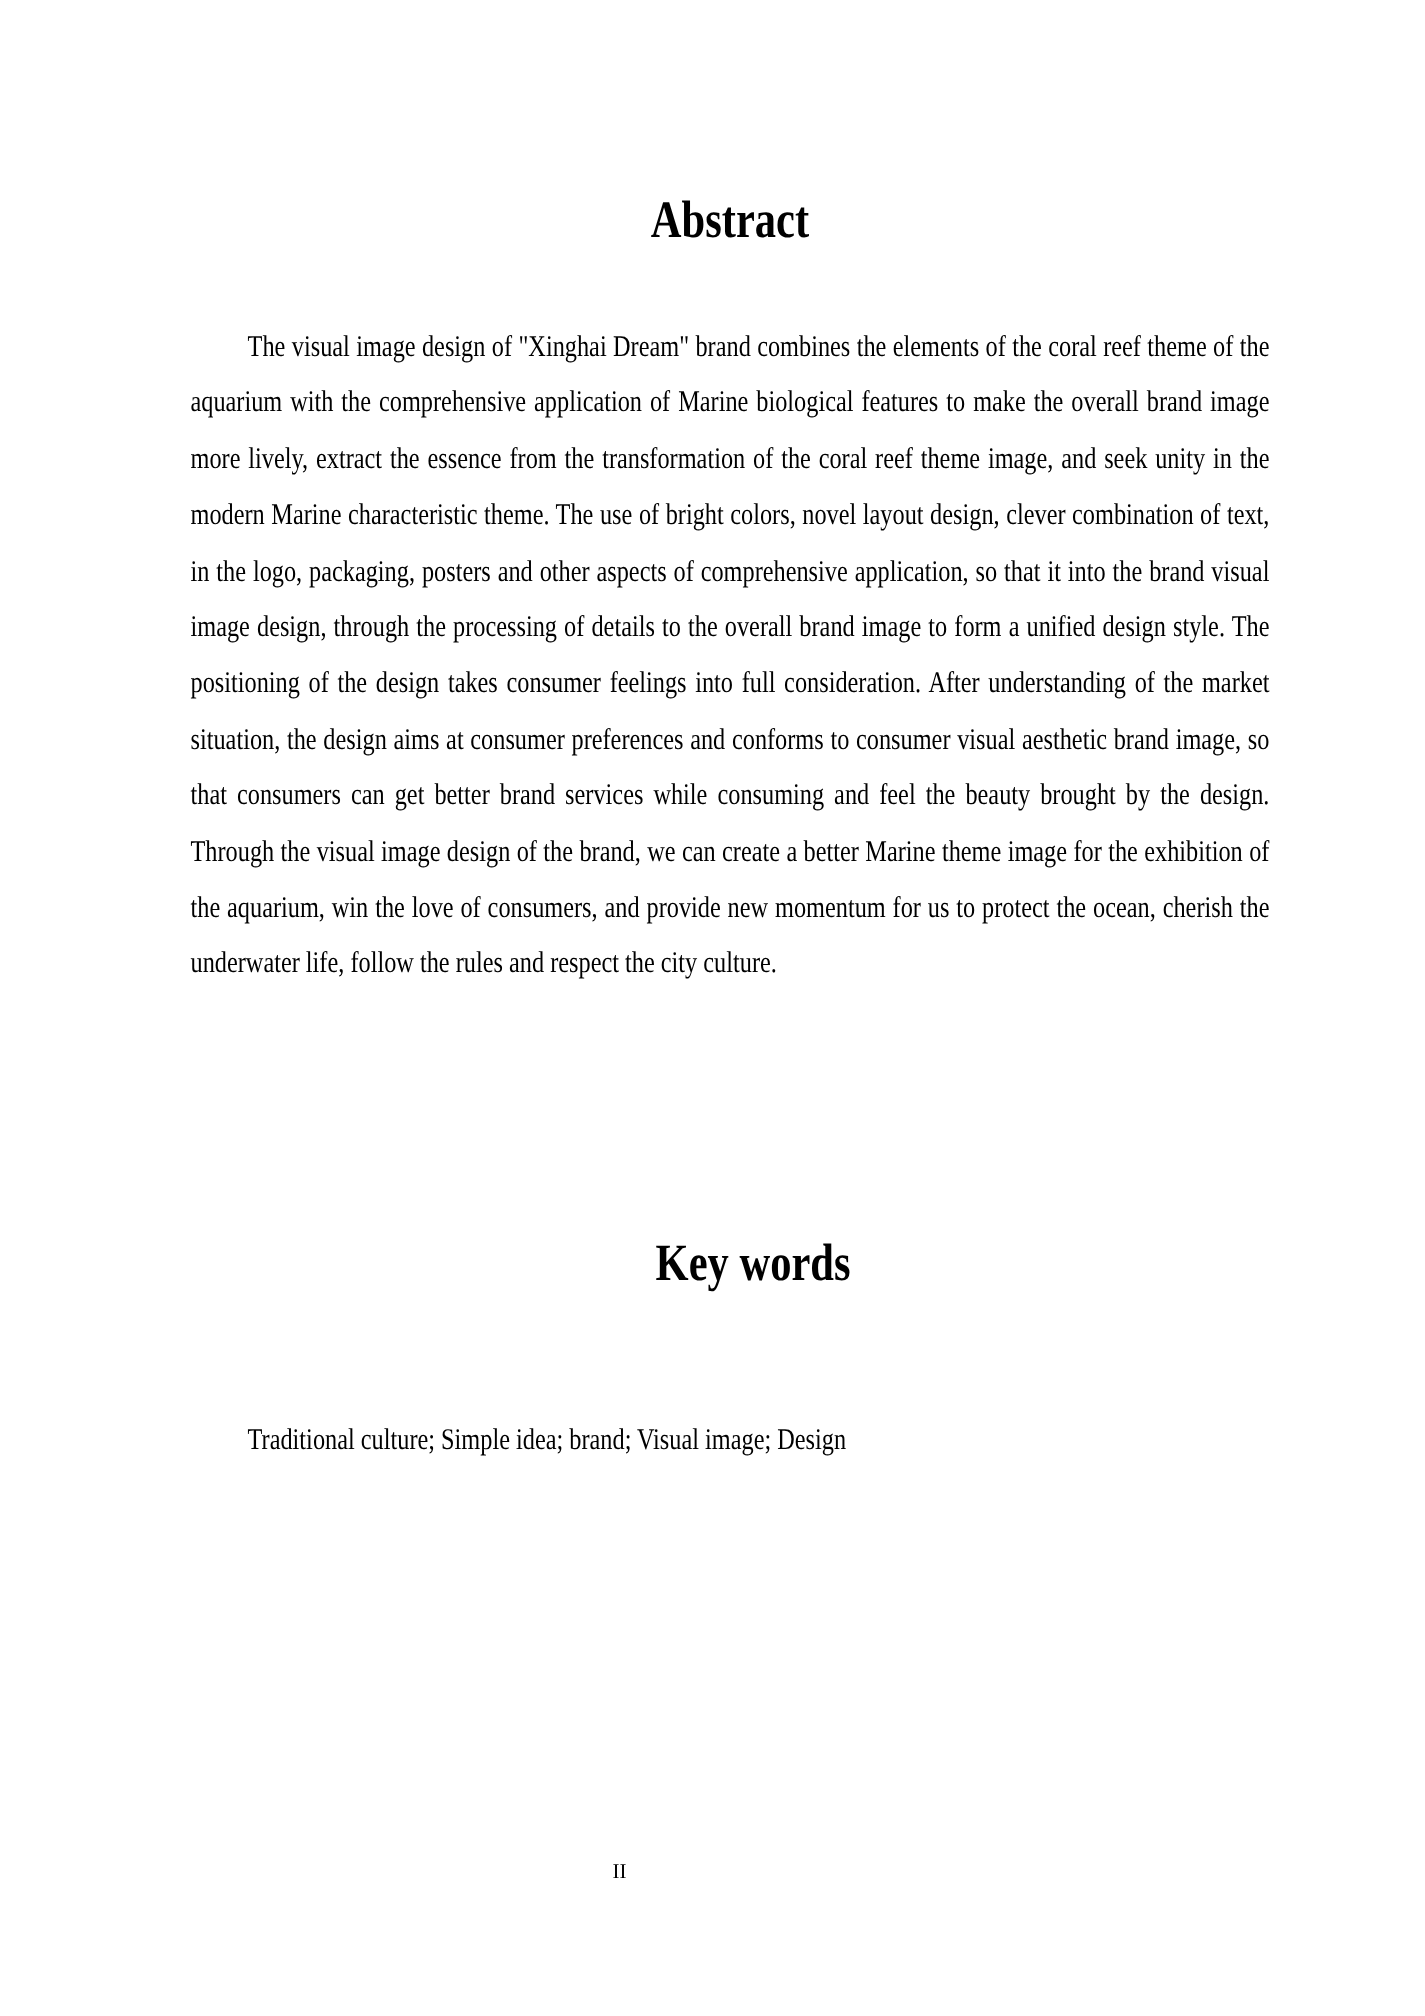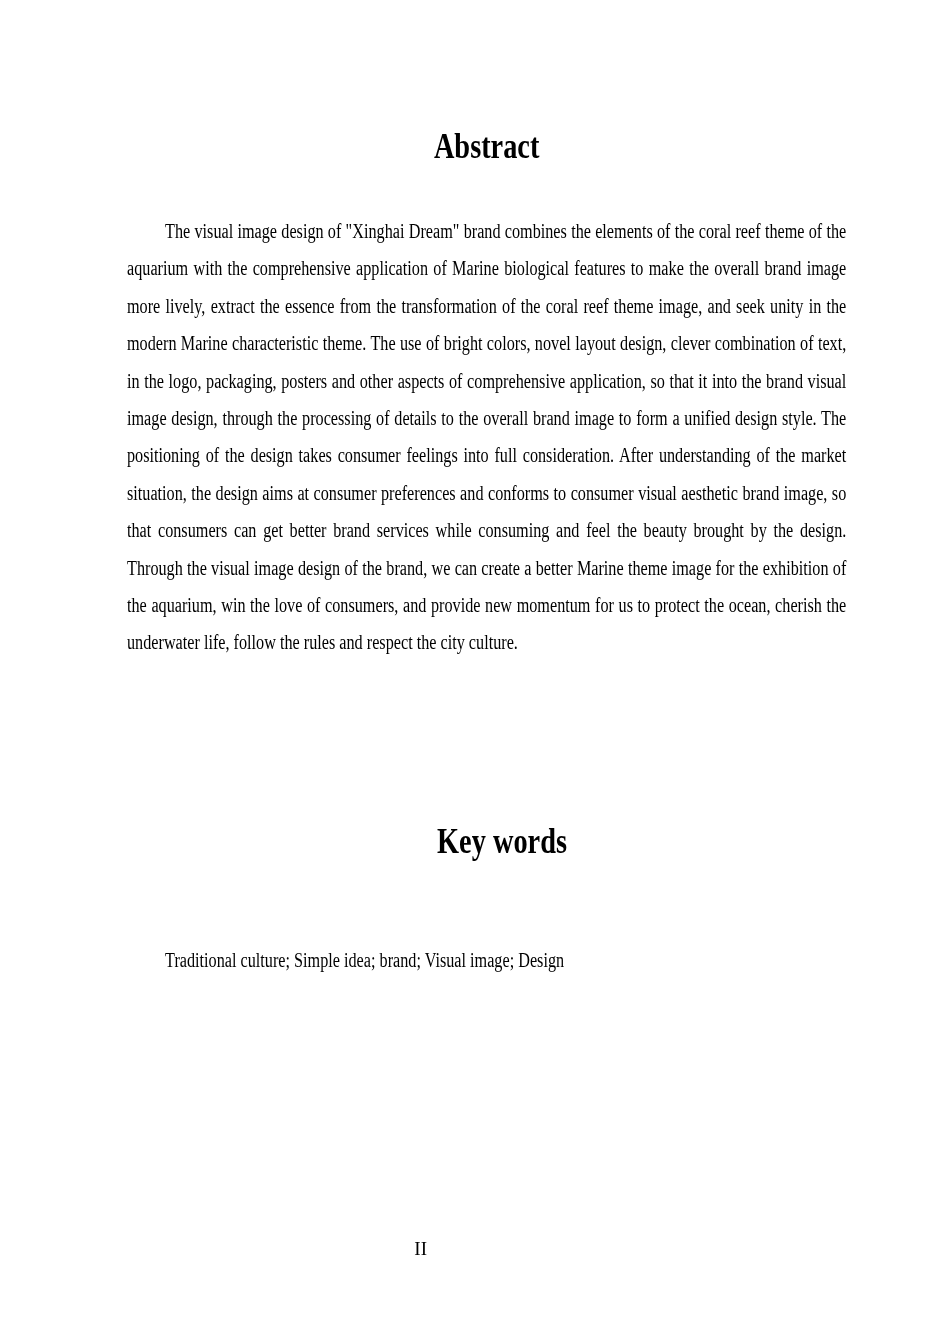--- a/index.html
+++ b/index.html
@@ -71,23 +71,23 @@
     font-size: 20px;
     line-height: 37.4px;
     text-indent: 47px;
     white-space: nowrap;
   }
   .page-number {
     position: absolute;
     left: 399px;
     top: 1238px;
     width: 28px;
-    font-size: 19px;
+    font-size: 14px;
     line-height: 22px;
-    text-align: right;
+    text-align: center;
   }
 </style>
 </head>
 <body>
 
 <div class="page">
 
   <h1 class="abstract-heading cond">Abstract</h1>
 
   <p class="abstract-paragraph cond">The visual image design of "Xinghai Dream" brand combines the elements of the coral reef theme of the aquarium with the comprehensive application of Marine biological features to make the overall brand image more lively, extract the essence from the transformation of the coral reef theme image, and seek unity in the modern Marine characteristic theme. The use of bright colors, novel layout design, clever combination of text, in the logo, packaging, posters and other aspects of comprehensive application, so that it into the brand visual image design, through the processing of details to the overall brand image to form a unified design style. The positioning of the design takes consumer feelings into full consideration. After understanding of the market situation, the design aims at consumer preferences and conforms to consumer visual aesthetic brand image, so that consumers can get better brand services while consuming and feel the beauty brought by the design. Through the visual image design of the brand, we can create a better Marine theme image for the exhibition of the aquarium, win the love of consumers, and provide new momentum for us to protect the ocean, cherish the underwater life, follow the rules and respect the city culture.</p>

